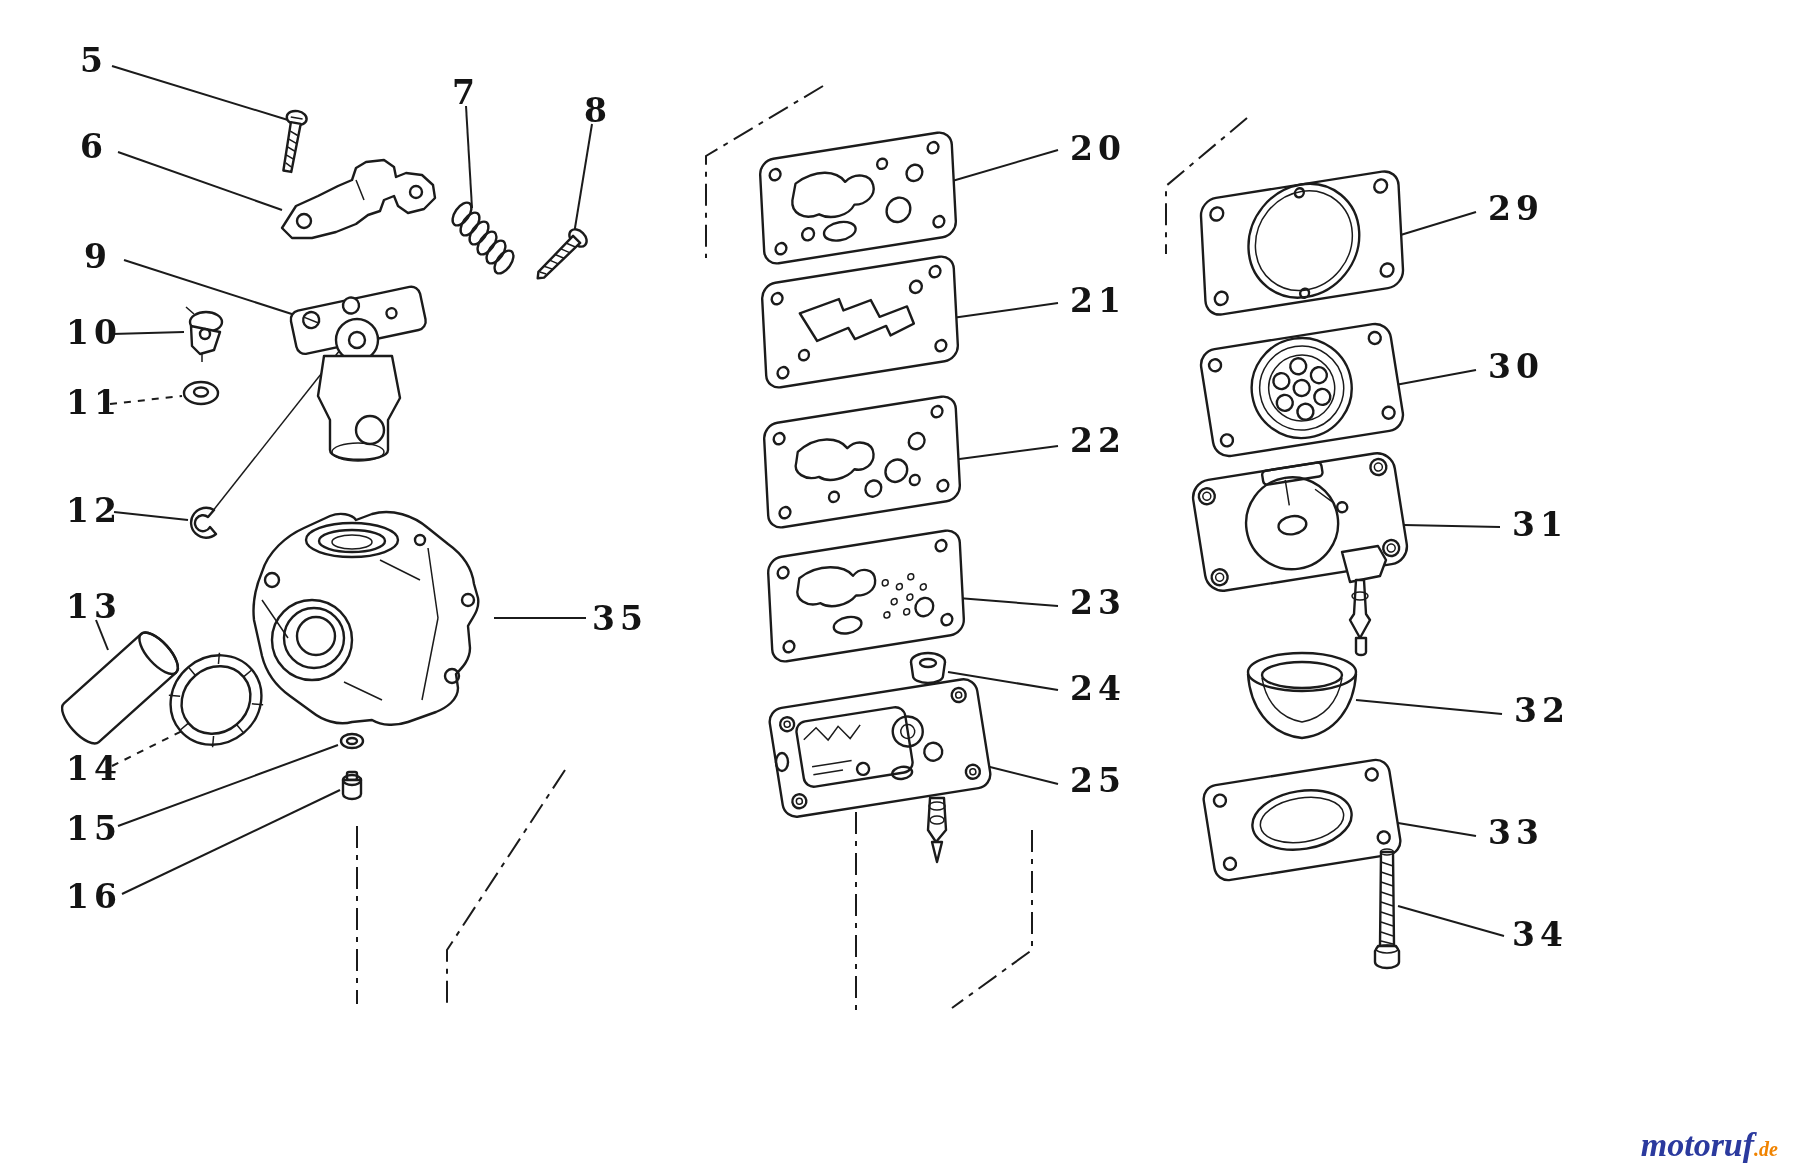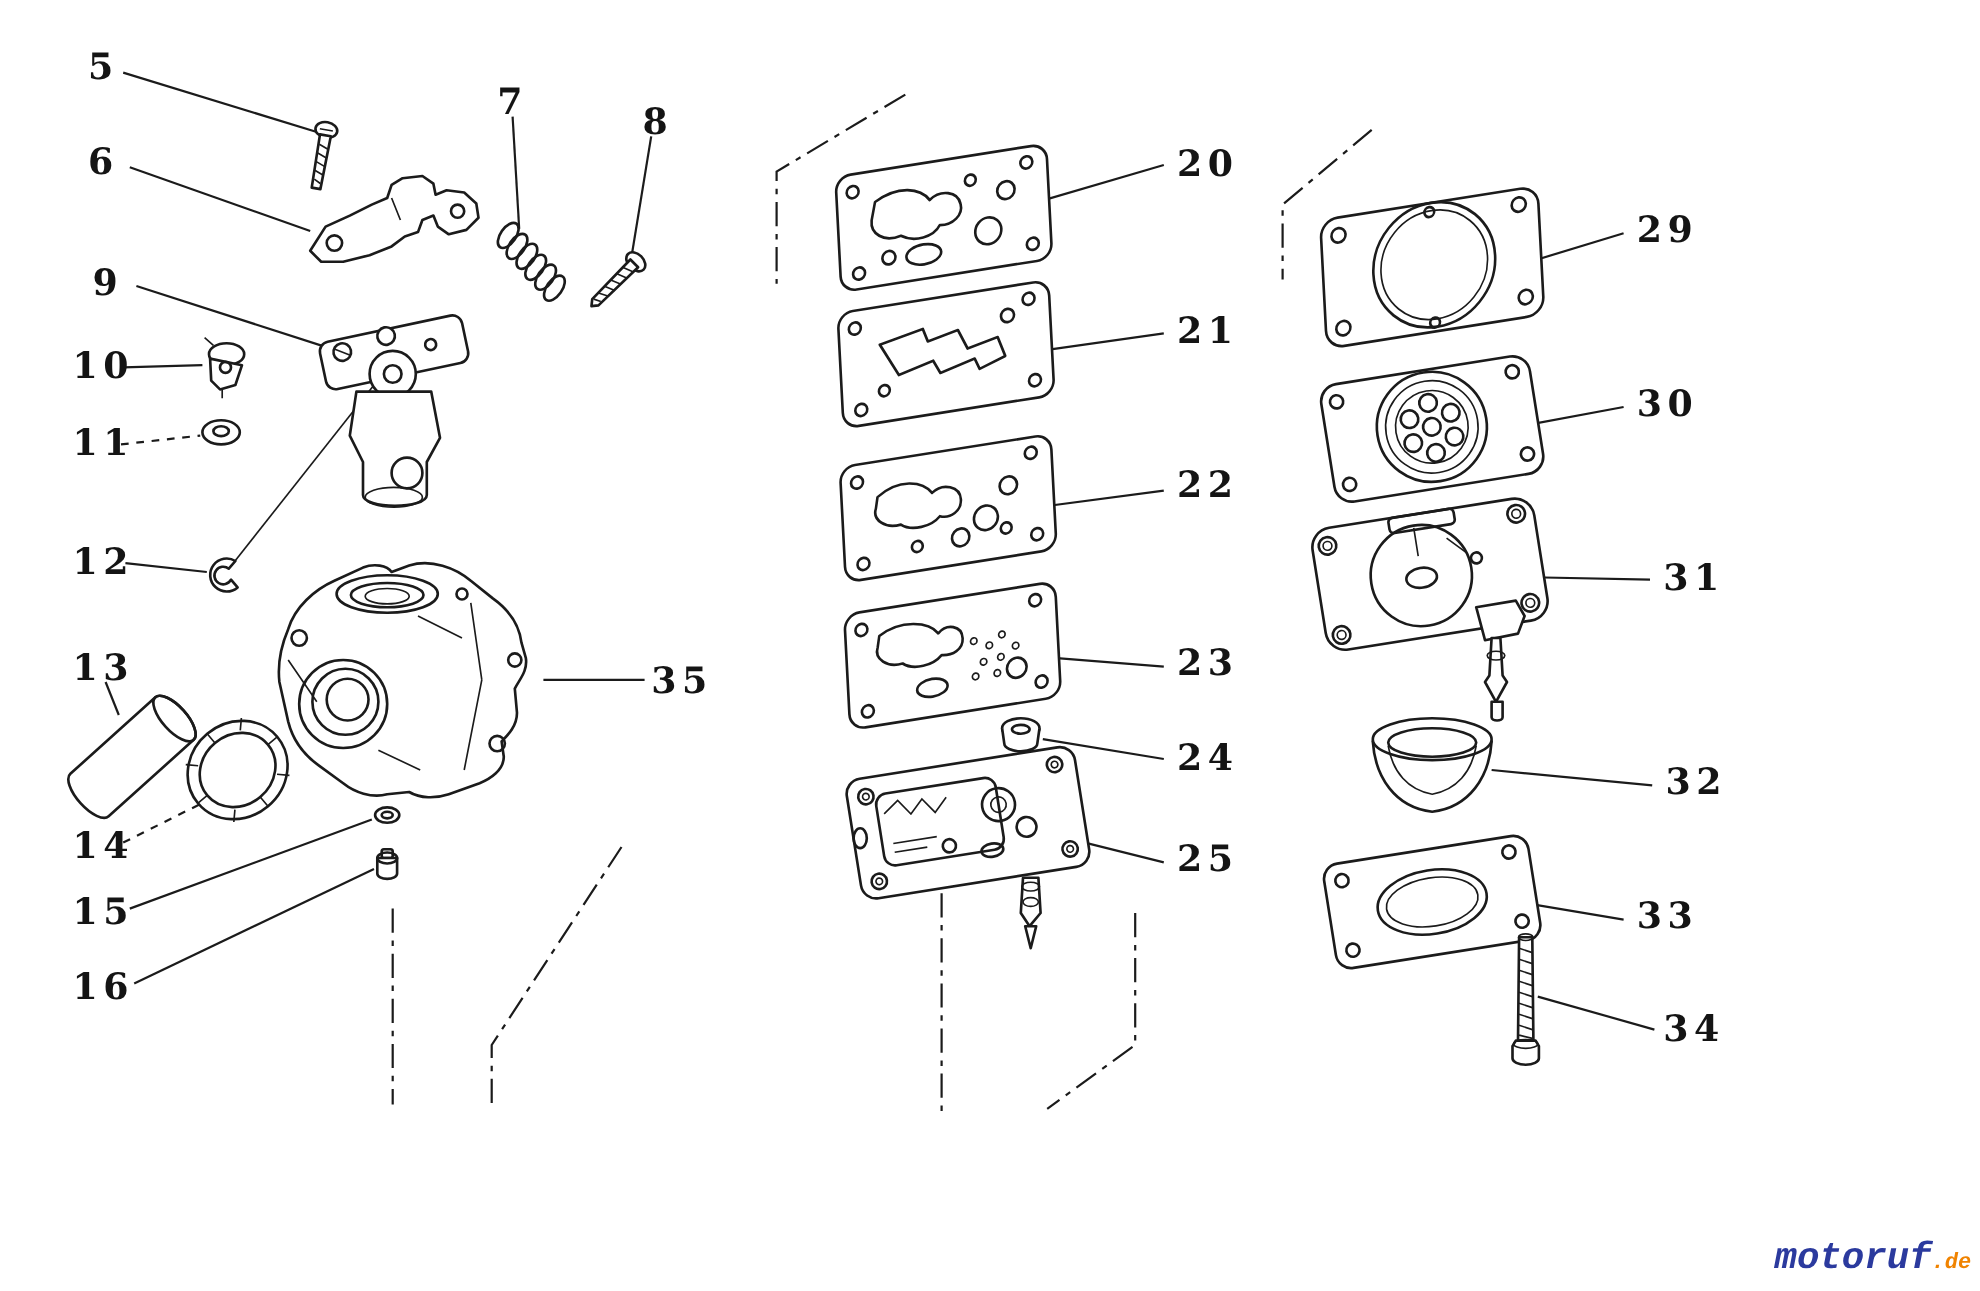--- a/index.html
+++ b/index.html
@@ -5,21 +5,21 @@
   html,body{margin:0;padding:0;background:#ffffff;width:1800px;height:1174px;overflow:hidden;}
   #stage{position:relative;width:1800px;height:1174px;background:#ffffff;font-family:"DejaVu Serif", serif;}
   svg{position:absolute;left:0;top:0;}
   .ln{fill:none;stroke:#1b1b1b;stroke-width:2.4;stroke-linecap:round;stroke-linejoin:round;}
   .fw{fill:#ffffff;stroke:#1b1b1b;stroke-width:2.4;stroke-linejoin:round;}
   .thin{fill:none;stroke:#1b1b1b;stroke-width:1.5;}
   .lead{fill:none;stroke:#1b1b1b;stroke-width:2;}
   .leadD{fill:none;stroke:#1b1b1b;stroke-width:2;stroke-dasharray:7 7;}
   .phant{fill:none;stroke:#1b1b1b;stroke-width:2;stroke-dasharray:22 7 5 7;}
   .num{font-family:"DejaVu Serif", serif;font-size:33px;font-weight:700;fill:#141414;letter-spacing:5px;}
-  #logo{position:absolute;right:8px;bottom:10px;font-family:Liberation Mono, monospace;font-weight:bold;}
+  #logo{position:absolute;right:22px;bottom:10px;font-family:Liberation Serif, serif;font-weight:bold;}
   #logo .brand{font-size:34px;font-style:italic;}
   #logo .suffix{font-size:20px;font-style:italic;}
 </style>
 </head>
 <body>
 
 <div id="stage">
 <svg width="1800" height="1174" viewBox="0 0 1800 1174">
 
   <g>

